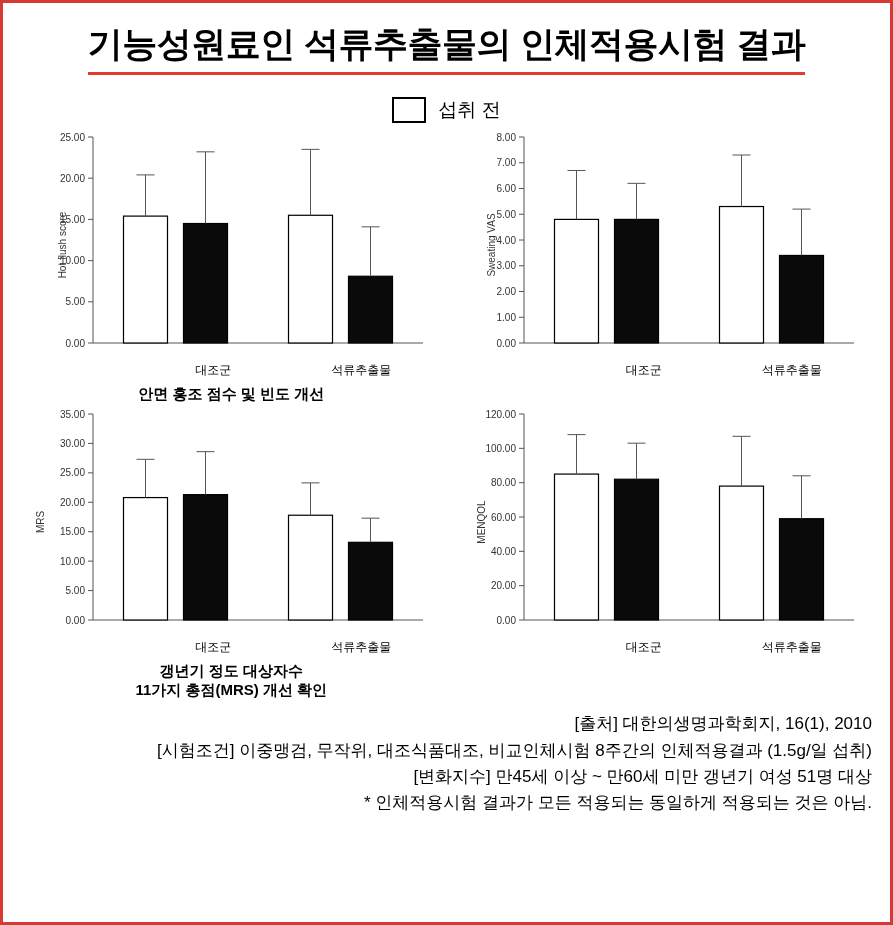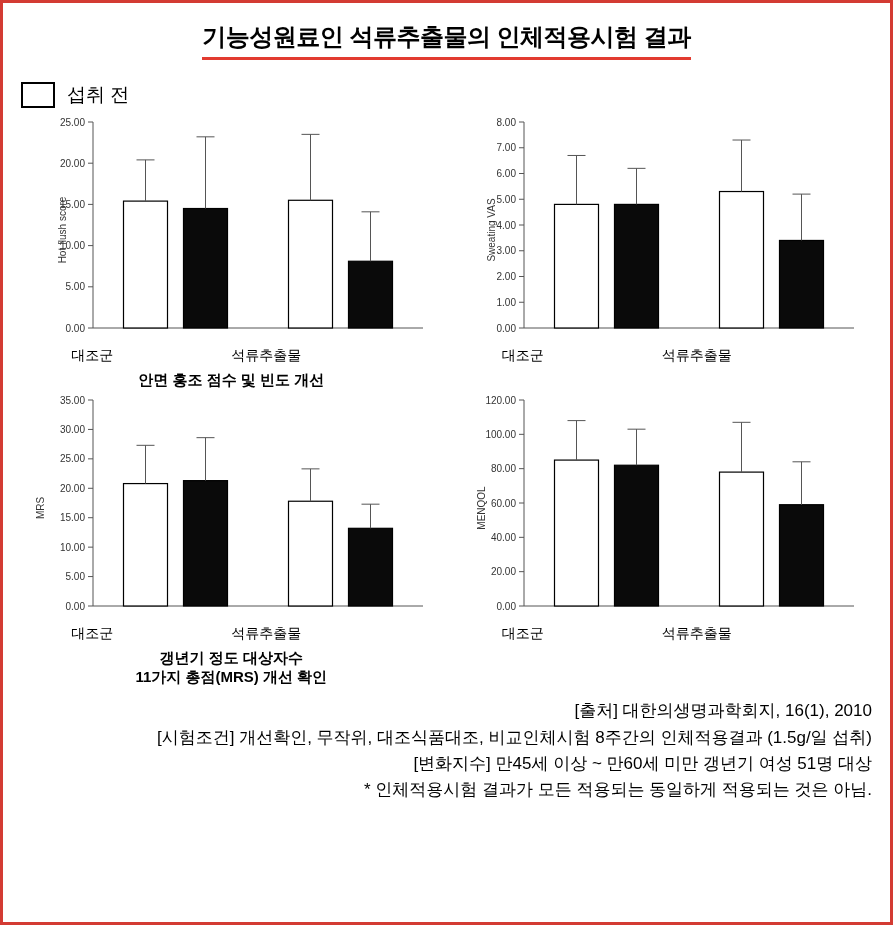--- a/index.html
+++ b/index.html
@@ -21,35 +21,35 @@
     overflow: hidden;
   }
   .inner {
     padding: 14px 18px 8px 18px;
     box-sizing: border-box;
     height: 100%;
   }
   
   .title {
     text-align: center;
-    font-size: 24px;
+    font-size: 35px;
     font-weight: bold;
     letter-spacing: -0.5px;
     padding-bottom: 4px;
     border-bottom: 3px solid #e23b30;
     display: inline-block;
     margin: 4px auto 0 auto;
   }
   .title-wrap {
     text-align: center;
   }
   
   .legend {
     display: flex;
-    justify-content: flex-start;
+    justify-content: center;
     align-items: center;
     gap: 36px;
     margin-top: 22px;
     margin-bottom: 6px;
   }
   .legend-item {
     display: flex;
     align-items: center;
     gap: 12px;
   }
@@ -95,22 +95,22 @@
   }
   .plot-svg { display: block; }
   .xlabels {
     display: flex;
     width: 400px;
     justify-content: center;
     gap: 0px;
     margin-top: 1px;
   }
   .xlabel {
-    font-size: 14px;
-    text-align: left;
+    font-size: 12px;
+    text-align: right;
   }
   .caption {
     text-align: center;
     font-size: 15px;
     font-weight: bold;
     line-height: 1.25;
     margin-top: 6px;
     white-space: pre-line;
   }
   
@@ -308,19 +308,19 @@
         <div class="xlabels">
           <div class="xlabel" style="width:160px">대조군</div>
           <div class="xlabel" style="width:160px">석류추출물</div>
         </div>
       </div>
 
     </div>
 
     <div class="notes">
       <div class="note">[출처] 대한의생명과학회지, 16(1), 2010</div>
-      <div class="note">[시험조건] 개선확인, 무작위, 대조식품대조, 비교인체시험 8주간의 인체적용결과 (1.5g/일 섭취)</div>
+      <div class="note">[시험조건] 이중맹검, 무작위, 대조식품대조, 비교인체시험 8주간의 인체적용결과 (1.5g/일 섭취)</div>
       <div class="note">[변화지수] 만45세 이상 ~ 만60세 미만 갱년기 여성 51명 대상</div>
       <div class="note">* 인체적용시험 결과가 모든 적용되는 동일하게 적용되는 것은 아님.</div>
     </div>
 
   </div>
 </div>
 
 </body></html>

